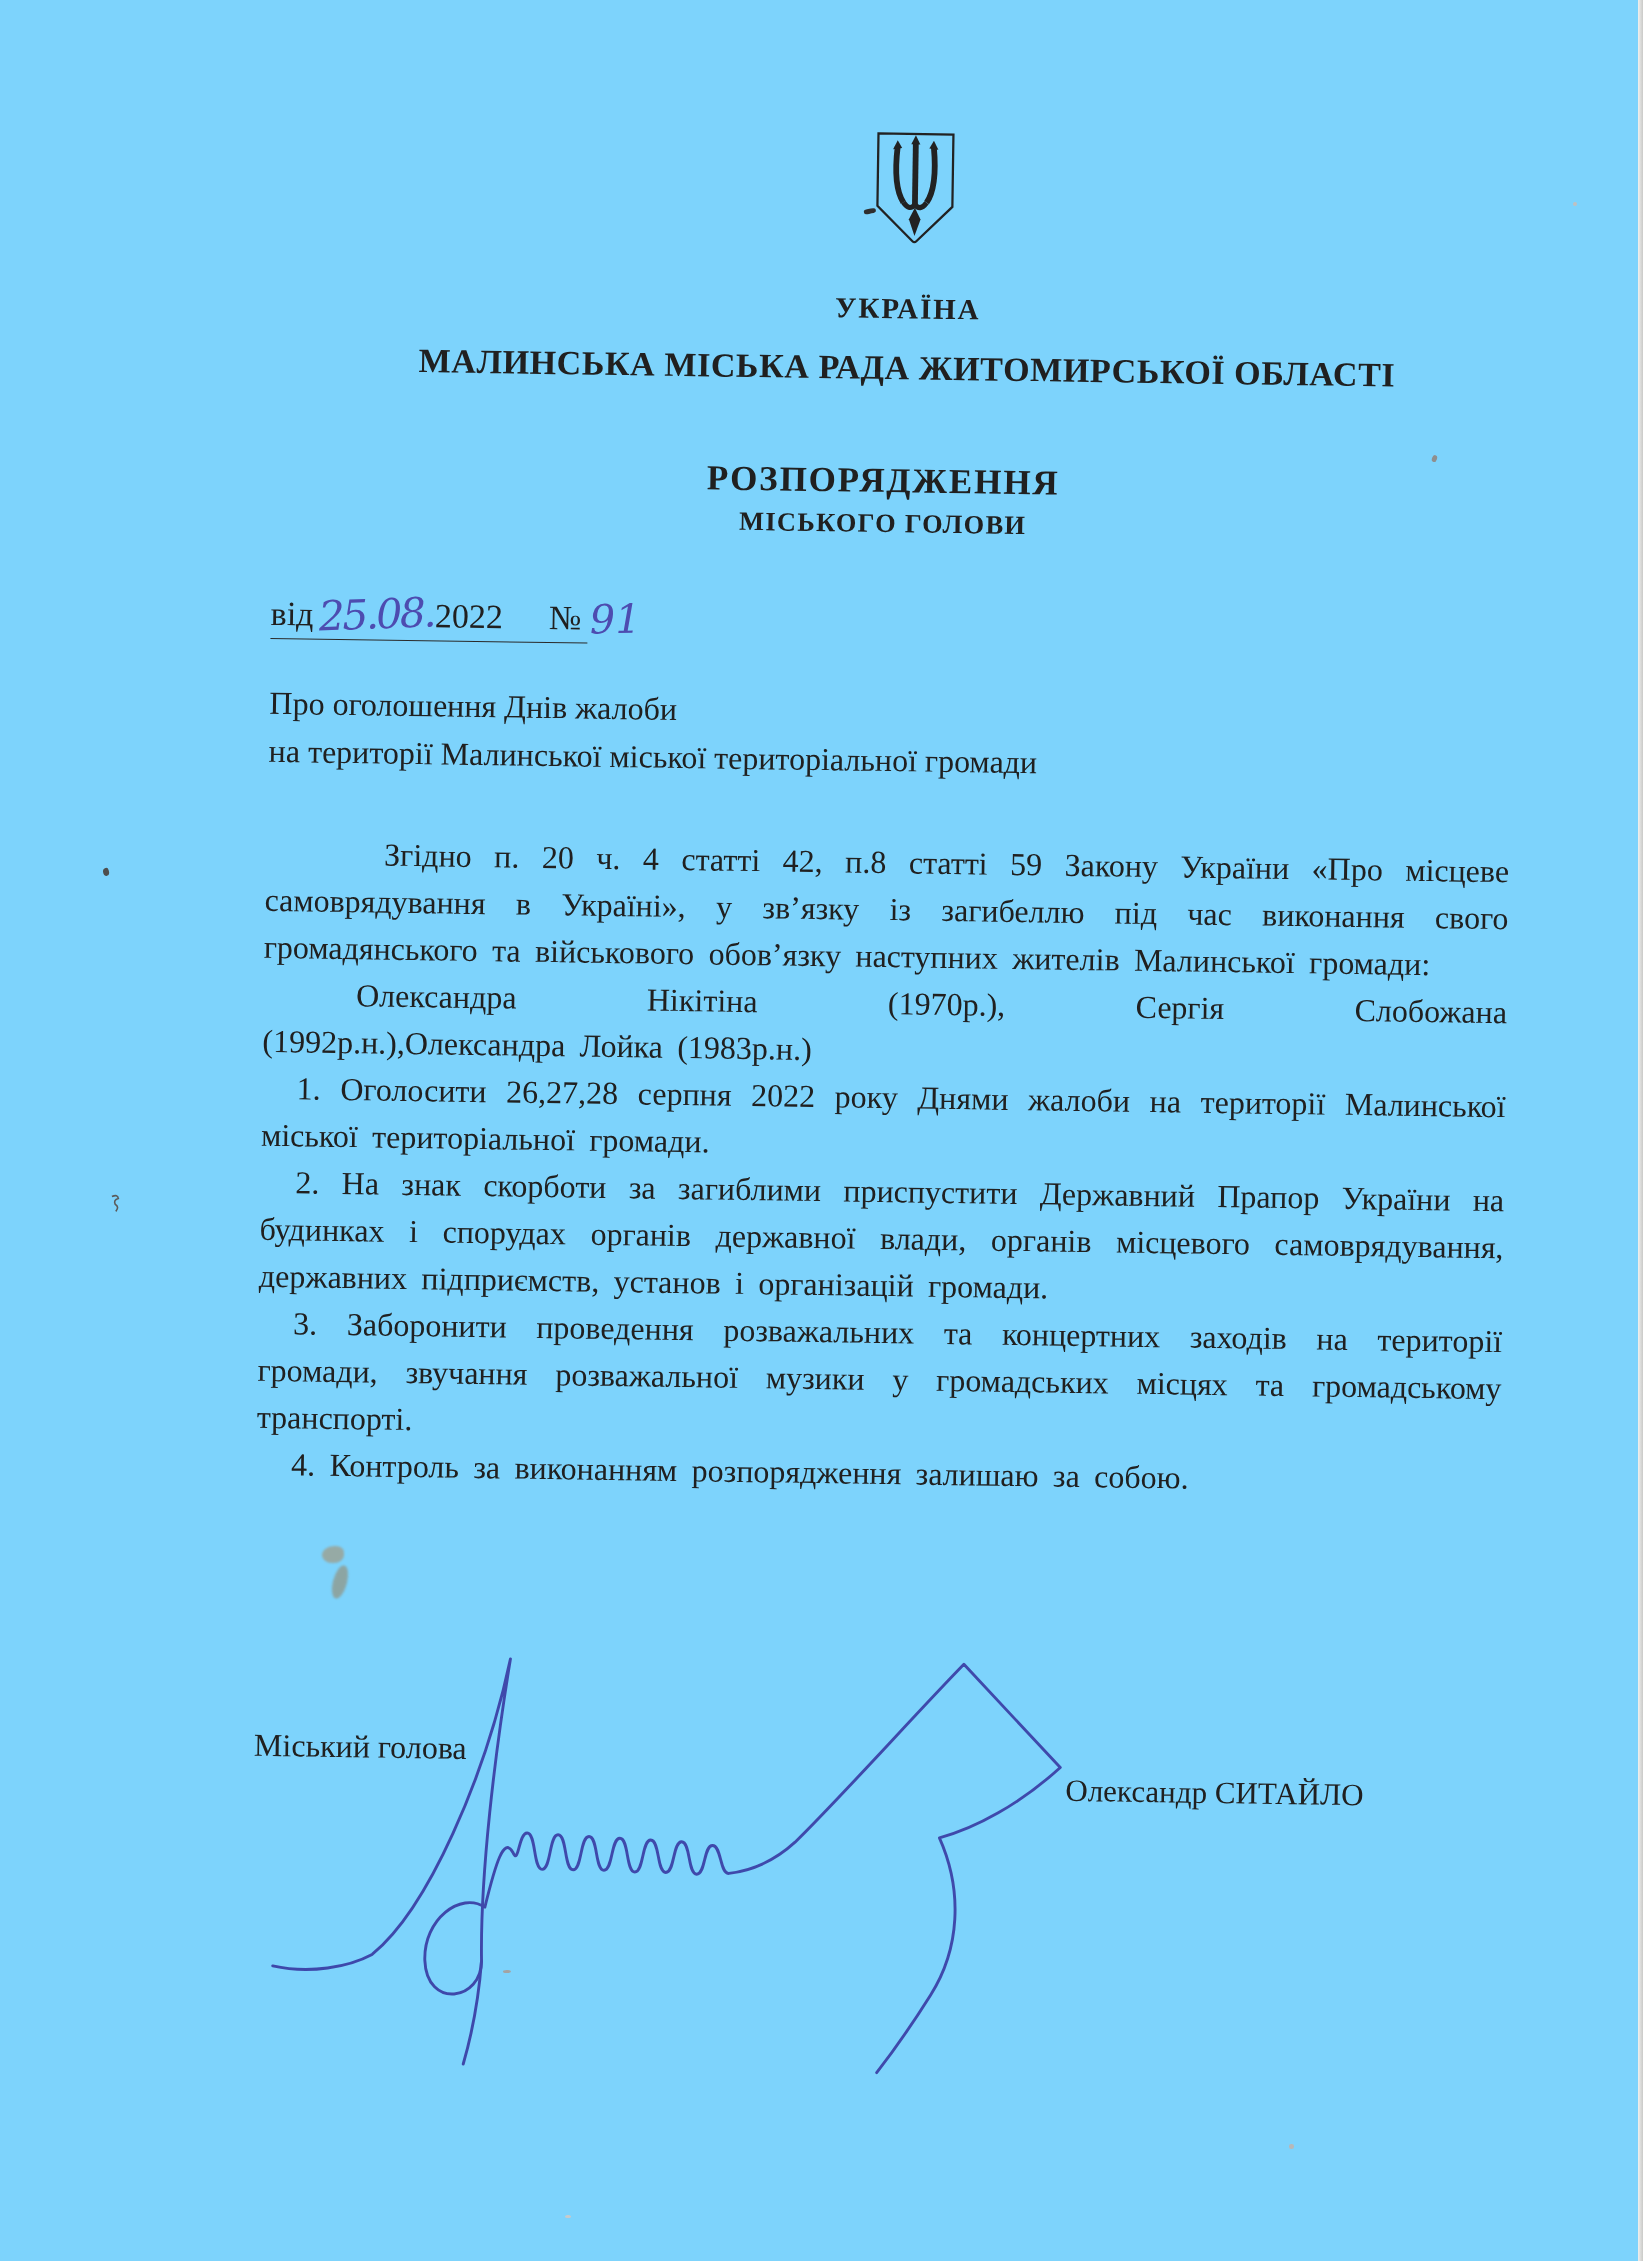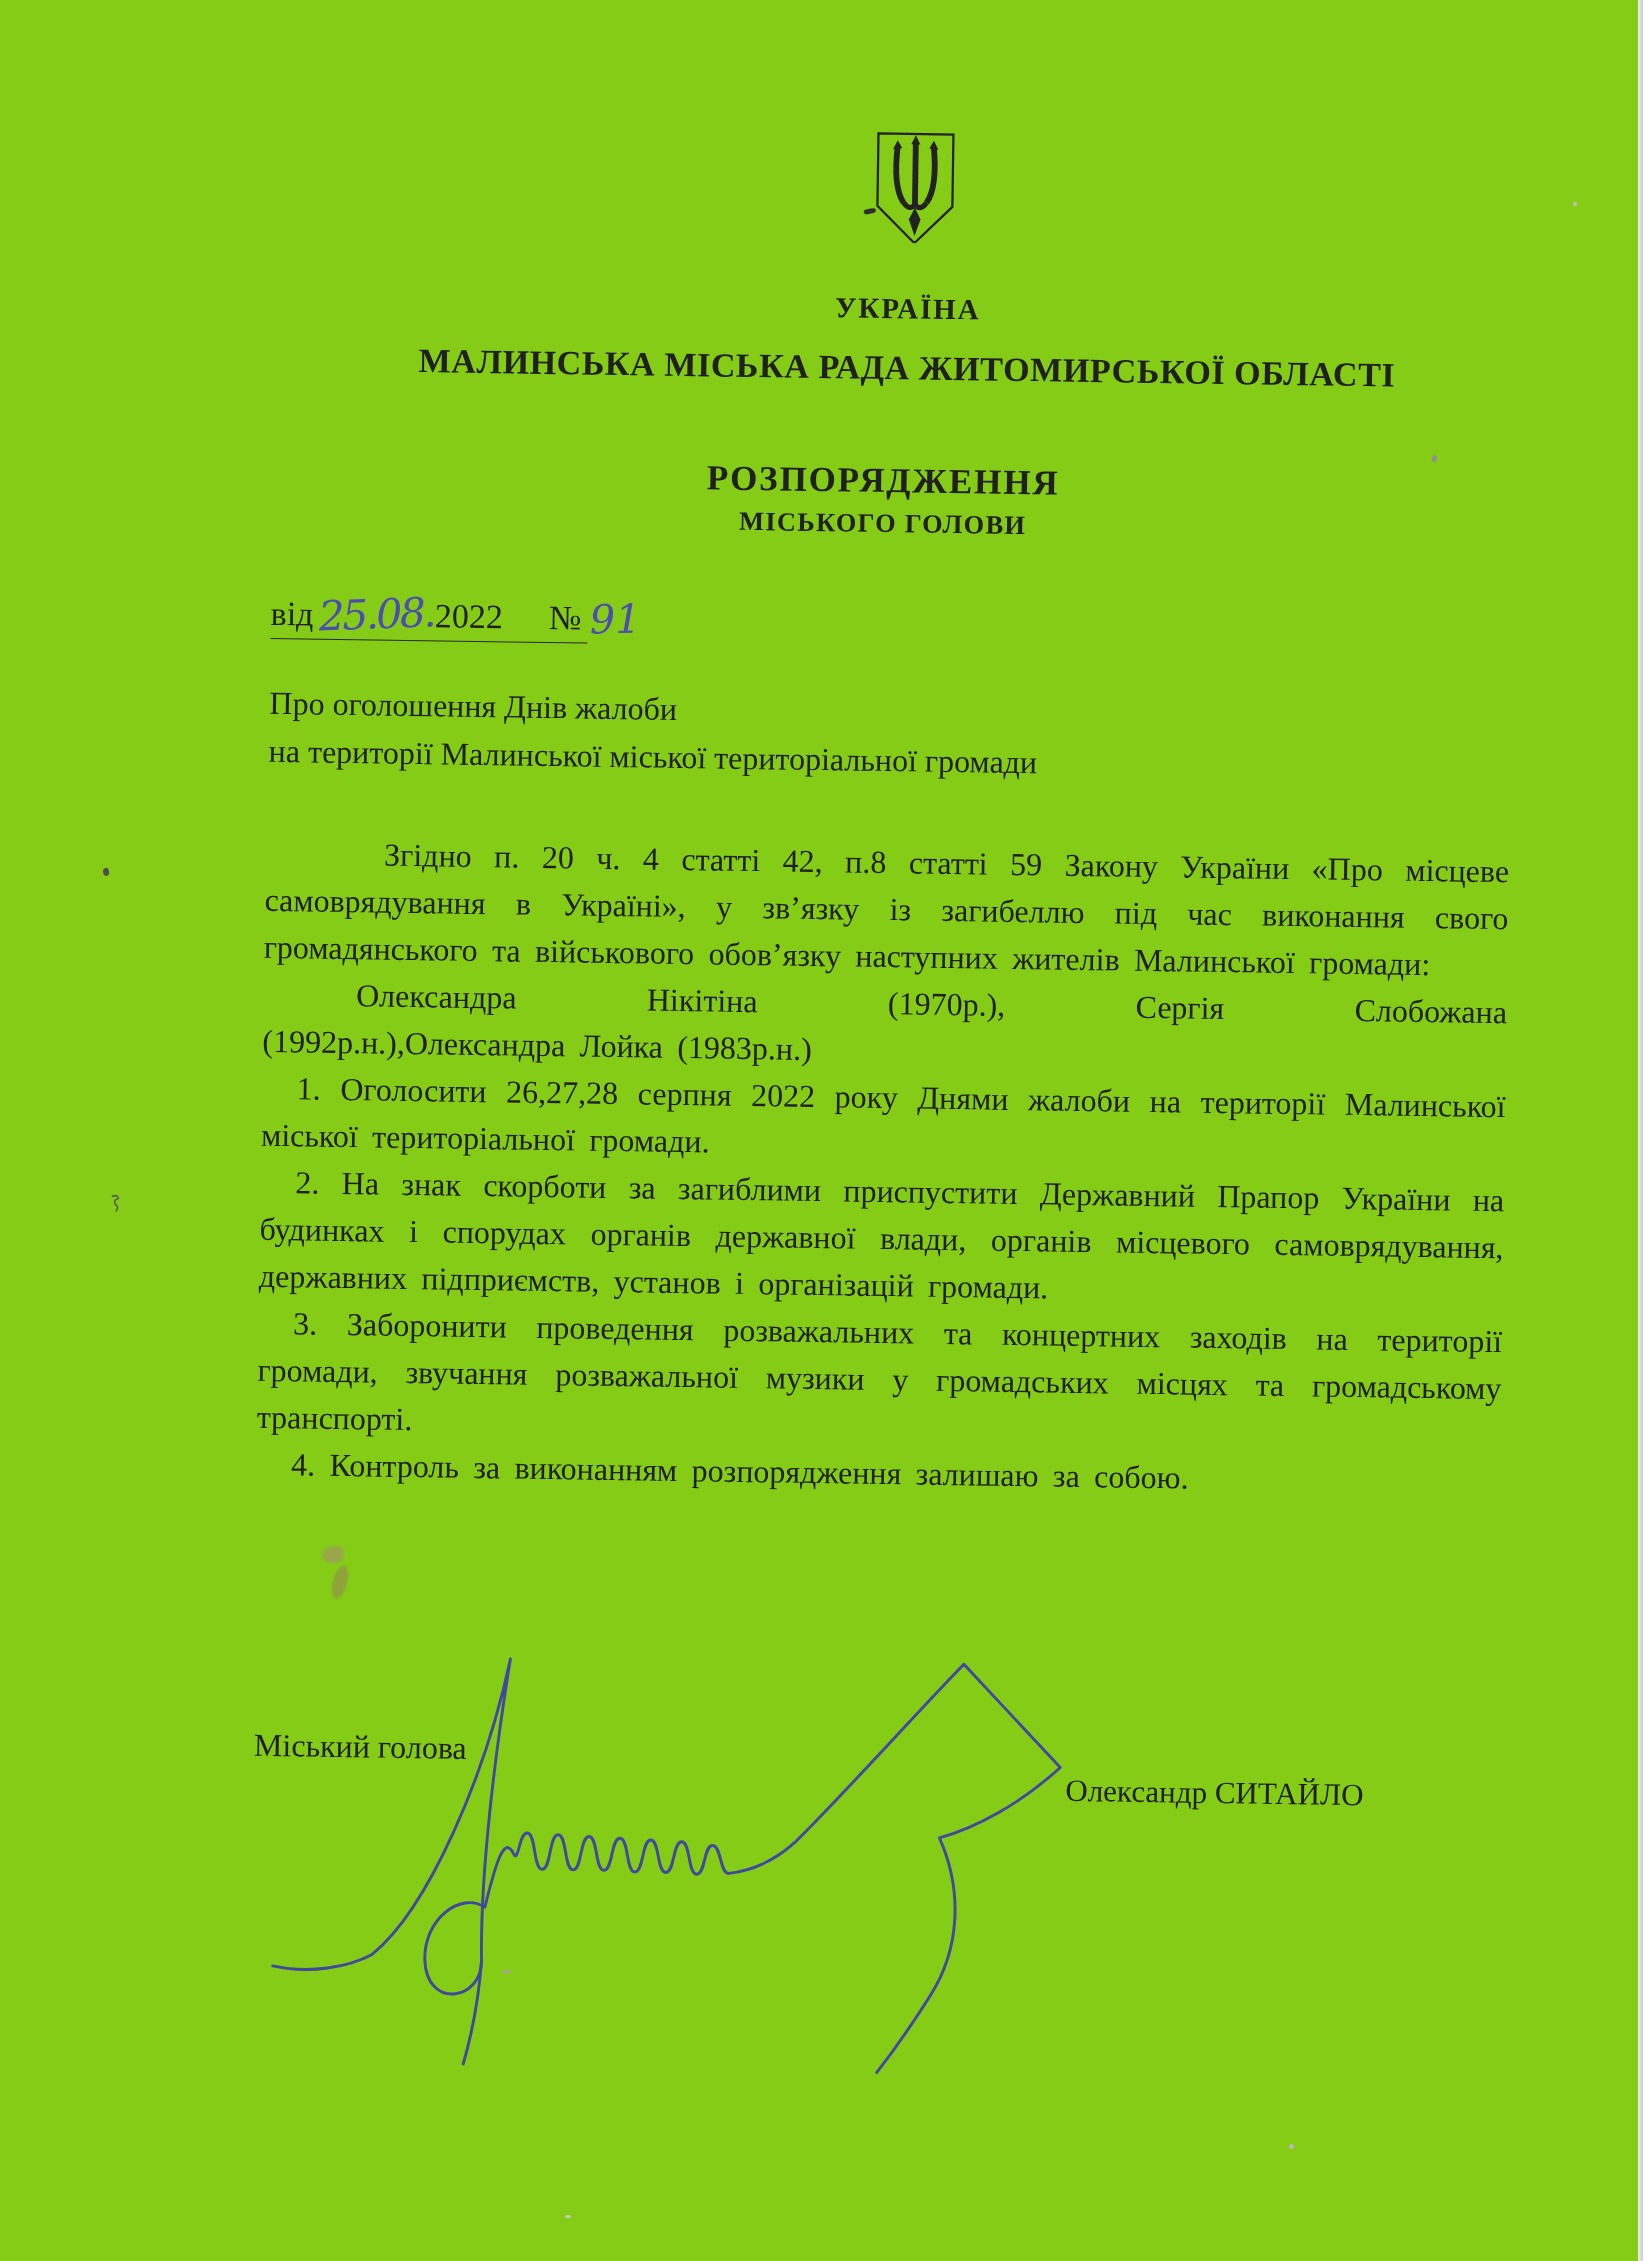--- a/index.html
+++ b/index.html
@@ -1,21 +1,21 @@
 <!DOCTYPE html>
 <html lang="uk" style="font-size:10.3px"><head>
 <meta charset="utf-8">
 <title>Scanned decree</title>
 <style>
   html,body{margin:0;padding:0;}
   body{background:#ffffff;}
   .page{
     position:relative;
     width:1644px;height:2261px;
-    background:#84cc16;
+    background:#7dd3fc;
     font-family:"Liberation Serif",serif;
     color:#202020;
     overflow:hidden;
   }
   .tilt{position:absolute;inset:0;transform:rotate(0.85deg);transform-origin:822px 64px;}
 
   
   .emblem{position:absolute;left:875px;top:130px;}
   .emblem-blot{position:absolute;left:866px;top:208px;width:11.6px;height:4.5px;background:#2f2f2f;border-radius:40%;transform:rotate(-12deg);}
 

